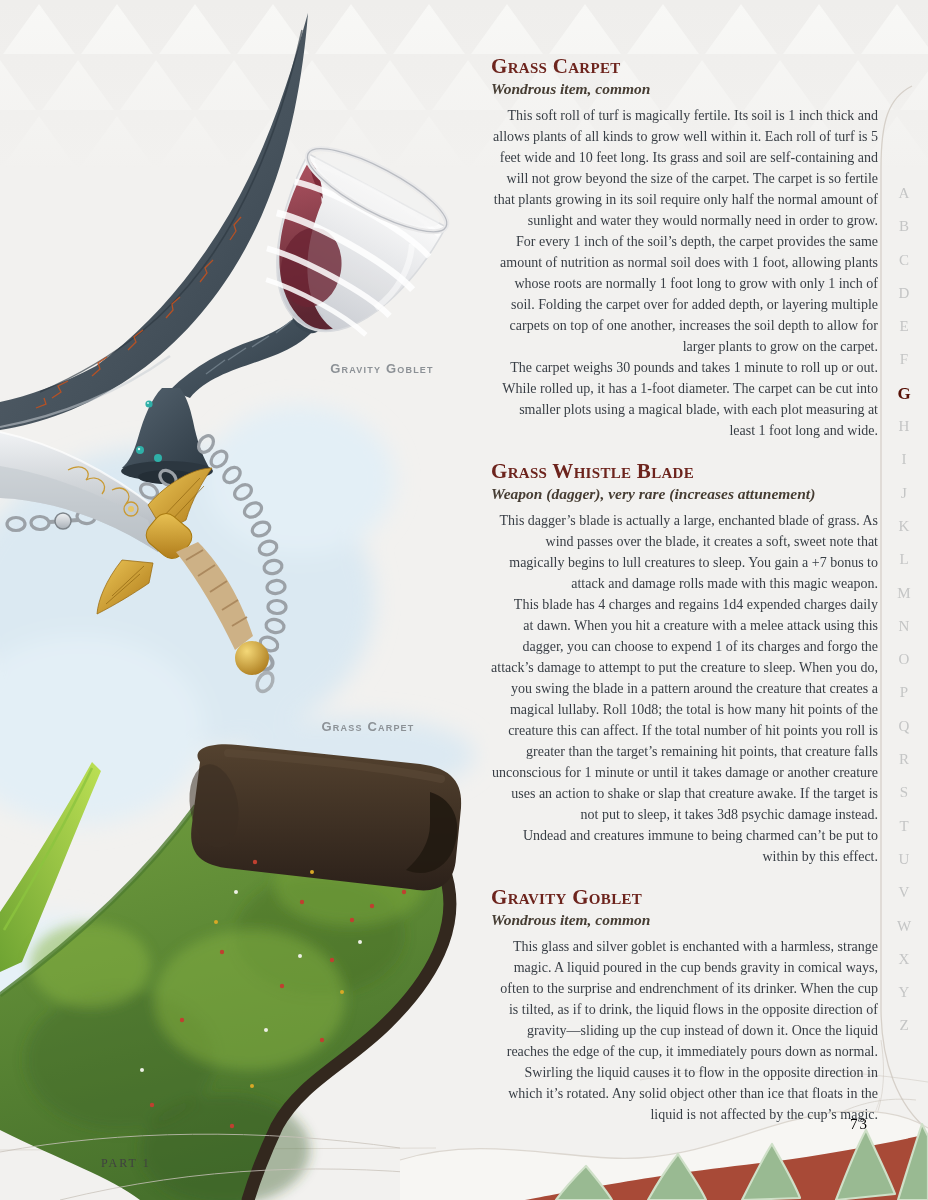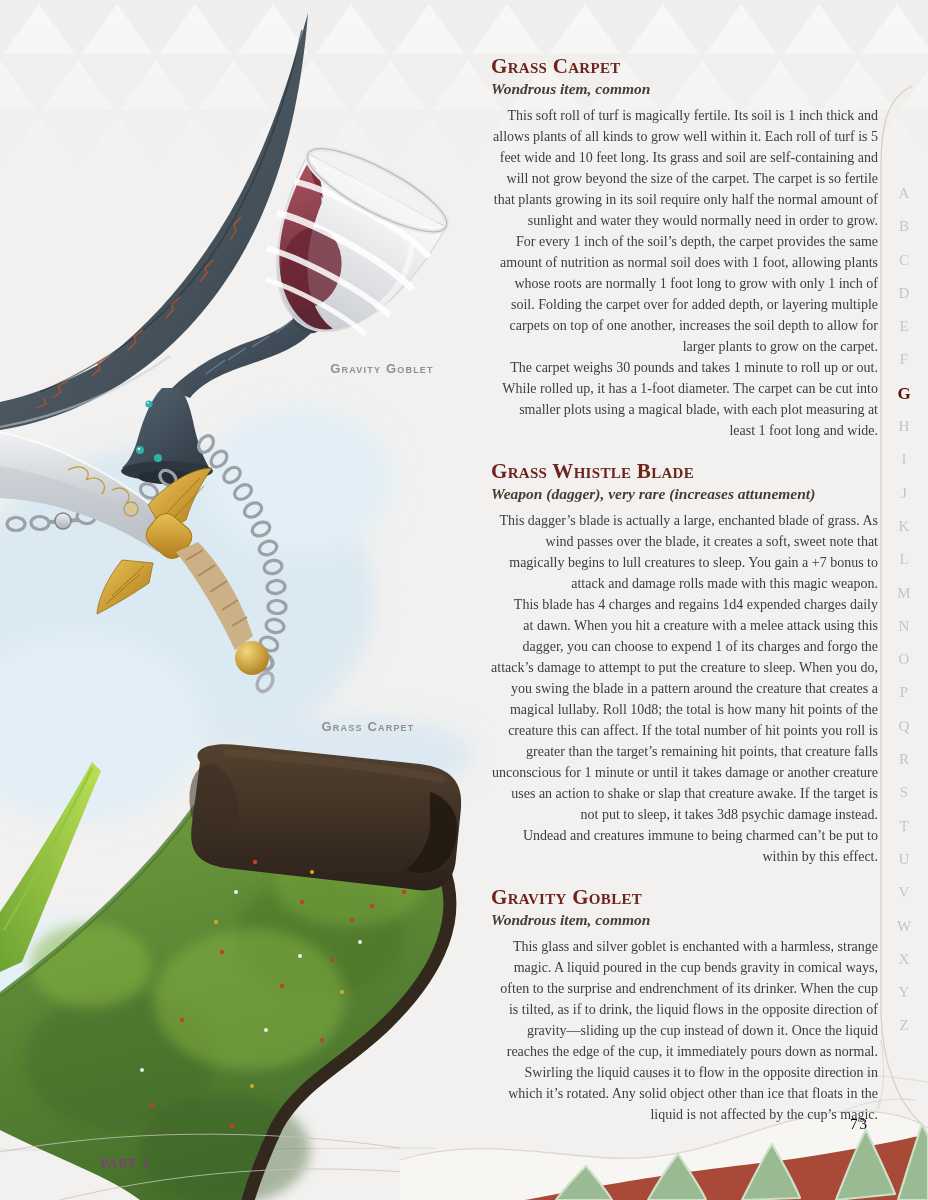--- a/index.html
+++ b/index.html
@@ -47,21 +47,21 @@
     display:block;height:33.3px;line-height:33.3px;
     font-size:15px;color:#c4c5c5;cursor:pointer;
   }
   #alphabet-index span.active{
     color:#571208;font-weight:700;font-size:17px;
   }
   
   #footer-part{
     position:absolute;left:101px;top:1156px;z-index:3;
     font-variant:small-caps;font-size:12px;letter-spacing:2px;
-    color:#a21caf;
+    color:#404040;
   }
   #page-number{
     position:absolute;left:850px;top:1116px;z-index:6;
     font-size:15px;letter-spacing:2px;color:#000000;font-family:Liberation Serif, serif;
   }
   #bg-art{position:absolute;left:0;top:0;z-index:0;}
   #item-art{position:absolute;left:0;top:0;z-index:2;}
   #corner-art{position:absolute;left:0;top:1070px;z-index:3;}
 </style>
 </head>

